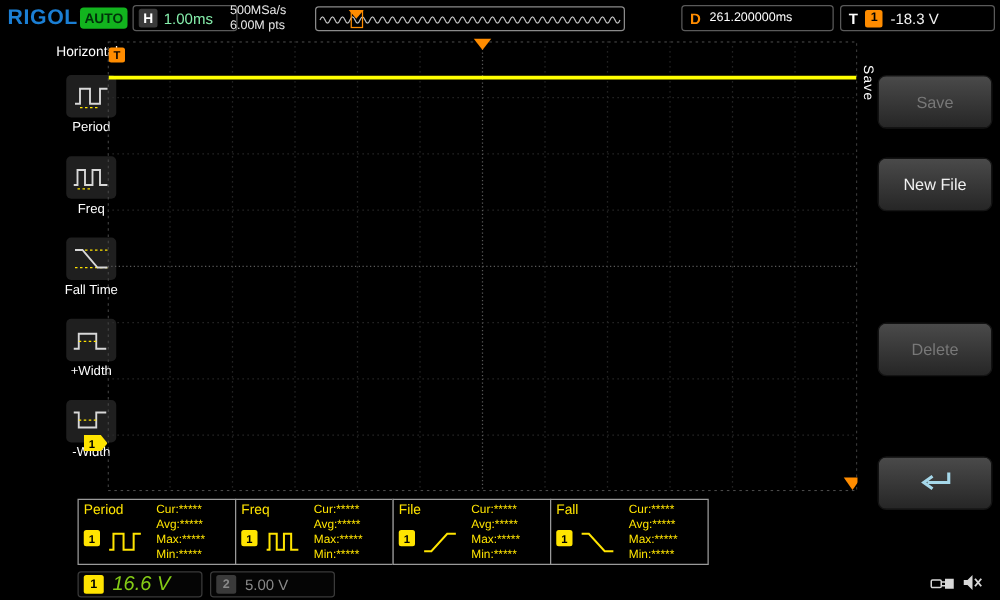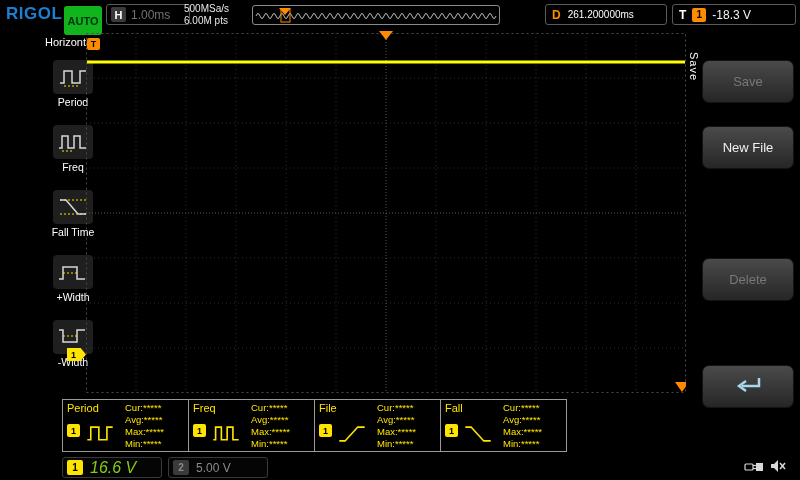--- a/index.html
+++ b/index.html
@@ -2,27 +2,27 @@
 <html><head>
 <meta charset="utf-8">
 <style>
   * { margin:0; padding:0; box-sizing:border-box; }
   body { background:#222; font-family:"Liberation Sans",sans-serif; }
   #screen { position:relative; width:800px; height:480px; background:#000; overflow:hidden; }
 
   
   .topbar { position:absolute; left:0; top:0; width:800px; height:30px; background:#000; }
   .logo { position:absolute; left:6px; top:4px; font-size:17px; font-weight:bold; color:#1b7fd4; letter-spacing:.5px; }
-  .auto-badge { position:absolute; left:64px; top:6px; width:38px; height:29px; background:#12b41e; color:#00320a;
+  .auto-badge { position:absolute; left:64px; top:6px; width:38px; height:17px; background:#12b41e; color:#00320a;
                 font-size:11px; font-weight:bold; display:flex; align-items:center; justify-content:center; border-radius:3px; }
   .h-group { position:absolute; left:106px; top:4px; width:84px; height:21px; border:1px solid #5a5a5a; border-radius:3px;
              display:flex; align-items:center; gap:5px; padding:0 4px; }
   .h-label { width:15px; height:15px; background:#3a3a3a; color:#fff; font-size:11px; font-weight:bold;
              display:flex; align-items:center; justify-content:center; border-radius:2px; }
-  .h-value { color:#737373; font-size:12px; }
+  .h-value { color:#86efac; font-size:12px; }
   .acq { position:absolute; left:184px; top:3px; color:#e8e8e8; font-size:10px; line-height:12px; }
   .strip { position:absolute; left:252px; top:5px; width:248px; height:20px; border:1px solid #8a8a8a; border-radius:3px; background:#000; }
   .d-group { position:absolute; left:545px; top:4px; width:122px; height:21px; border:1px solid #5a5a5a; border-radius:3px;
              display:flex; align-items:center; gap:7px; padding:0 6px; }
   .d-label { color:#ff8c00; font-size:12px; font-weight:bold; }
   .d-value { color:#fff; font-size:10px; font-family:Liberation Sans, sans-serif; }
   .t-group { position:absolute; left:672px; top:4px; width:124px; height:21px; border:1px solid #5a5a5a; border-radius:3px;
              display:flex; align-items:center; gap:6px; padding:0 6px; }
   .t-label { color:#fff; font-size:12px; font-weight:bold; }
   .trig-chip { width:14px; height:14px; background:#ff8c00; color:#000; font-size:10px; font-weight:bold;

